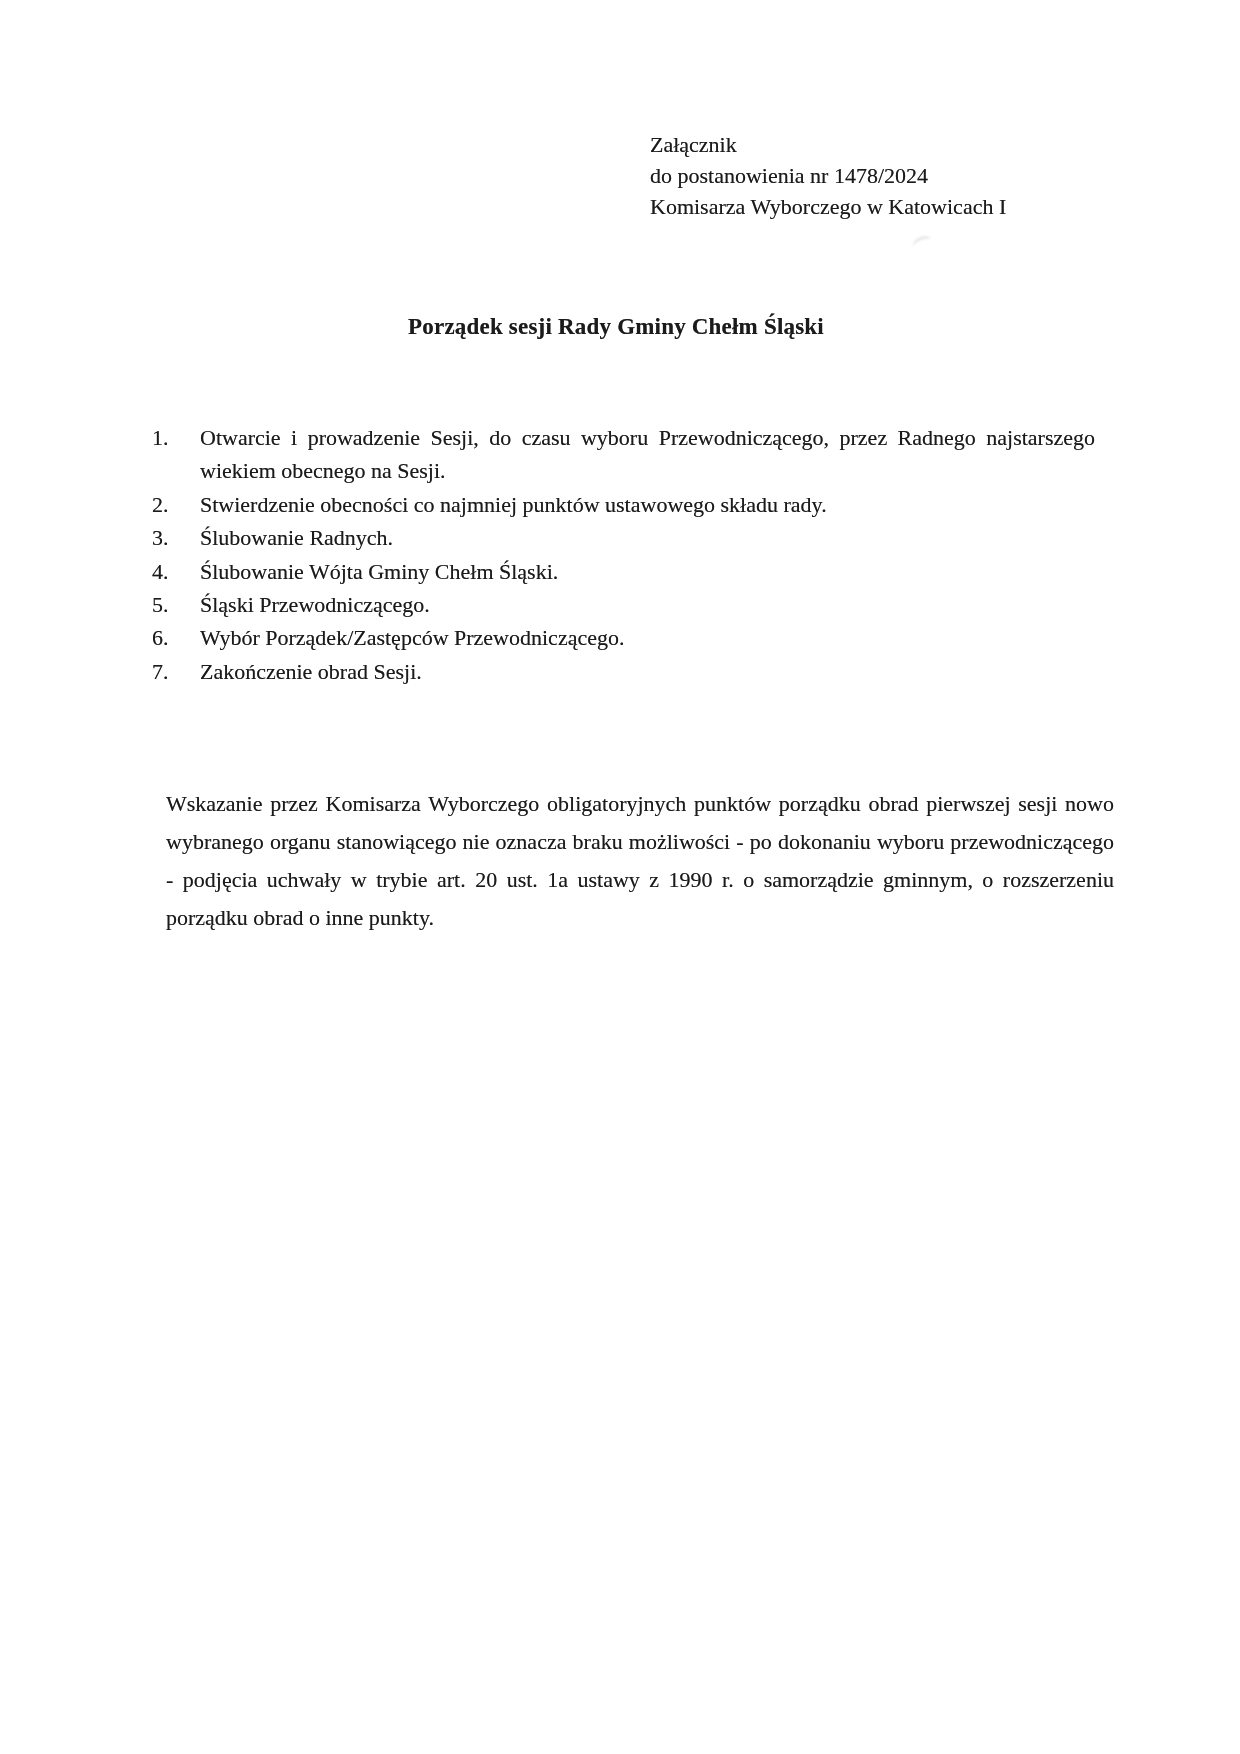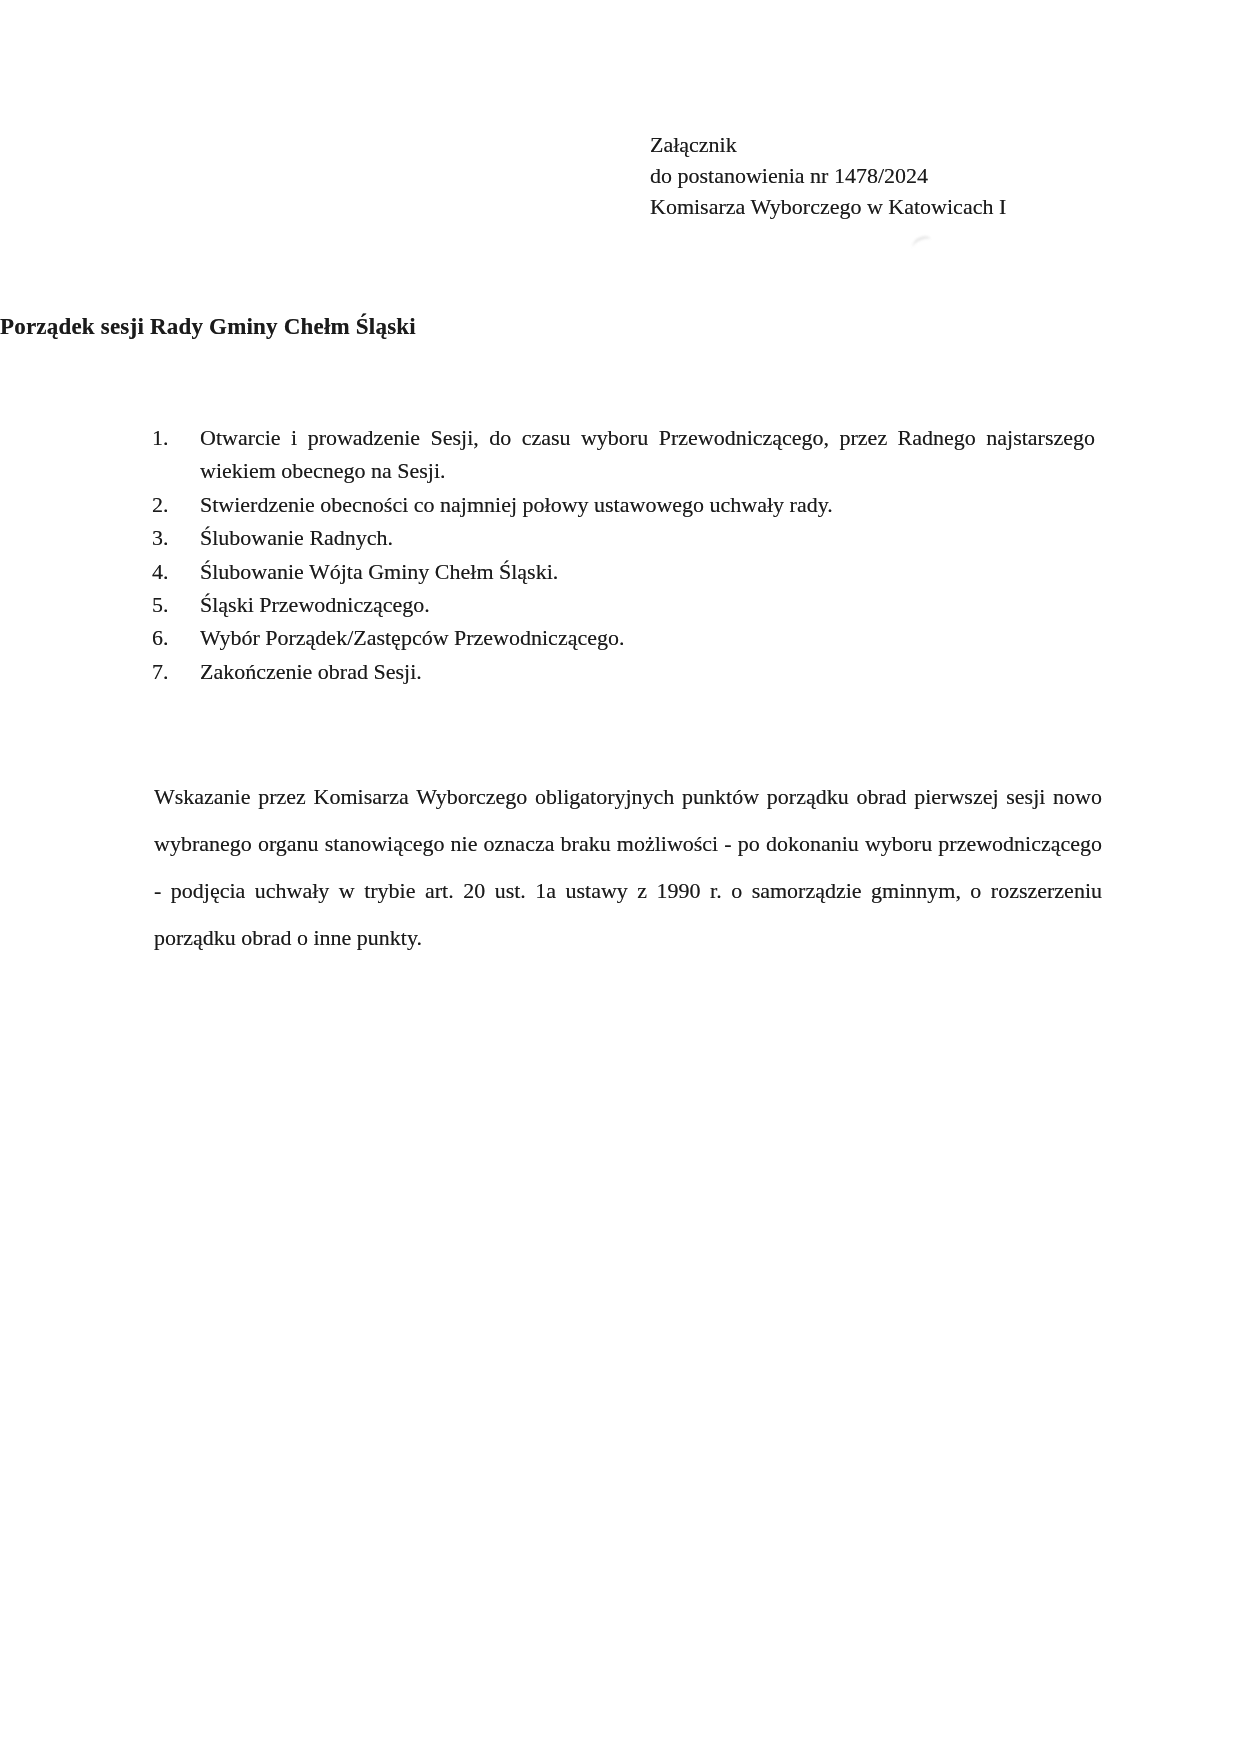--- a/index.html
+++ b/index.html
@@ -29,21 +29,21 @@
     line-height: 31px;
     white-space: nowrap;
   }
 
   
   .doc-title {
     position: absolute;
     left: 0;
     top: 314px;
     width: 100%;
-    text-align: left;
+    text-align: center;
     font-size: 23px;
     font-weight: bold;
     letter-spacing: 0.2px;
   }
 
   
   .agenda {
     position: absolute;
     left: 150px;
     top: 421px;
@@ -64,23 +64,23 @@
     left: 2px;
     top: 0;
   }
 
   
   .note {
     position: absolute;
     left: 150px;
     top: 769px;
     width: 948px;
-    margin: 4px;
+    margin: 16px;
     font-size: 22px;
-    line-height: 47px;
+    line-height: 38px;
     text-align: justify;
   }
 
   
   .scan-artifact {
     position: absolute;
     left: 912px;
     top: 237px;
     width: 20px;
     height: 12px;
@@ -102,21 +102,21 @@
     <div>do postanowienia nr 1478/2024</div>
     <div>Komisarza Wyborczego w Katowicach I</div>
   </div>
 
   <div class="scan-artifact"></div>
 
   <div class="doc-title">Porządek sesji Rady Gminy Chełm Śląski</div>
 
   <ol class="agenda">
       <li class="agenda-item"><span class="num">1.</span><span>Otwarcie i prowadzenie Sesji, do czasu wyboru Przewodniczącego, przez Radnego najstarszego wiekiem obecnego na Sesji.</span></li>
-      <li class="agenda-item"><span class="num">2.</span><span>Stwierdzenie obecności co najmniej połowy ustawowego uchwały rady.</span></li>
+      <li class="agenda-item"><span class="num">2.</span><span>Stwierdzenie obecności co najmniej punktów ustawowego składu rady.</span></li>
       <li class="agenda-item"><span class="num">3.</span><span>Ślubowanie Radnych.</span></li>
       <li class="agenda-item"><span class="num">4.</span><span>Ślubowanie Wójta Gminy Chełm Śląski.</span></li>
       <li class="agenda-item"><span class="num">5.</span><span>Śląski Przewodniczącego.</span></li>
       <li class="agenda-item"><span class="num">6.</span><span>Wybór Porządek/Zastępców Przewodniczącego.</span></li>
       <li class="agenda-item"><span class="num">7.</span><span>Zakończenie obrad Sesji.</span></li>
     </ol>
 
   <p class="note">Wskazanie przez Komisarza Wyborczego obligatoryjnych punktów porządku obrad pierwszej sesji nowo wybranego organu stanowiącego nie oznacza braku możliwości - po dokonaniu wyboru przewodniczącego - podjęcia uchwały w trybie art. 20 ust. 1a ustawy z 1990 r. o samorządzie gminnym, o rozszerzeniu porządku obrad o inne punkty.</p>
 
 </div>

